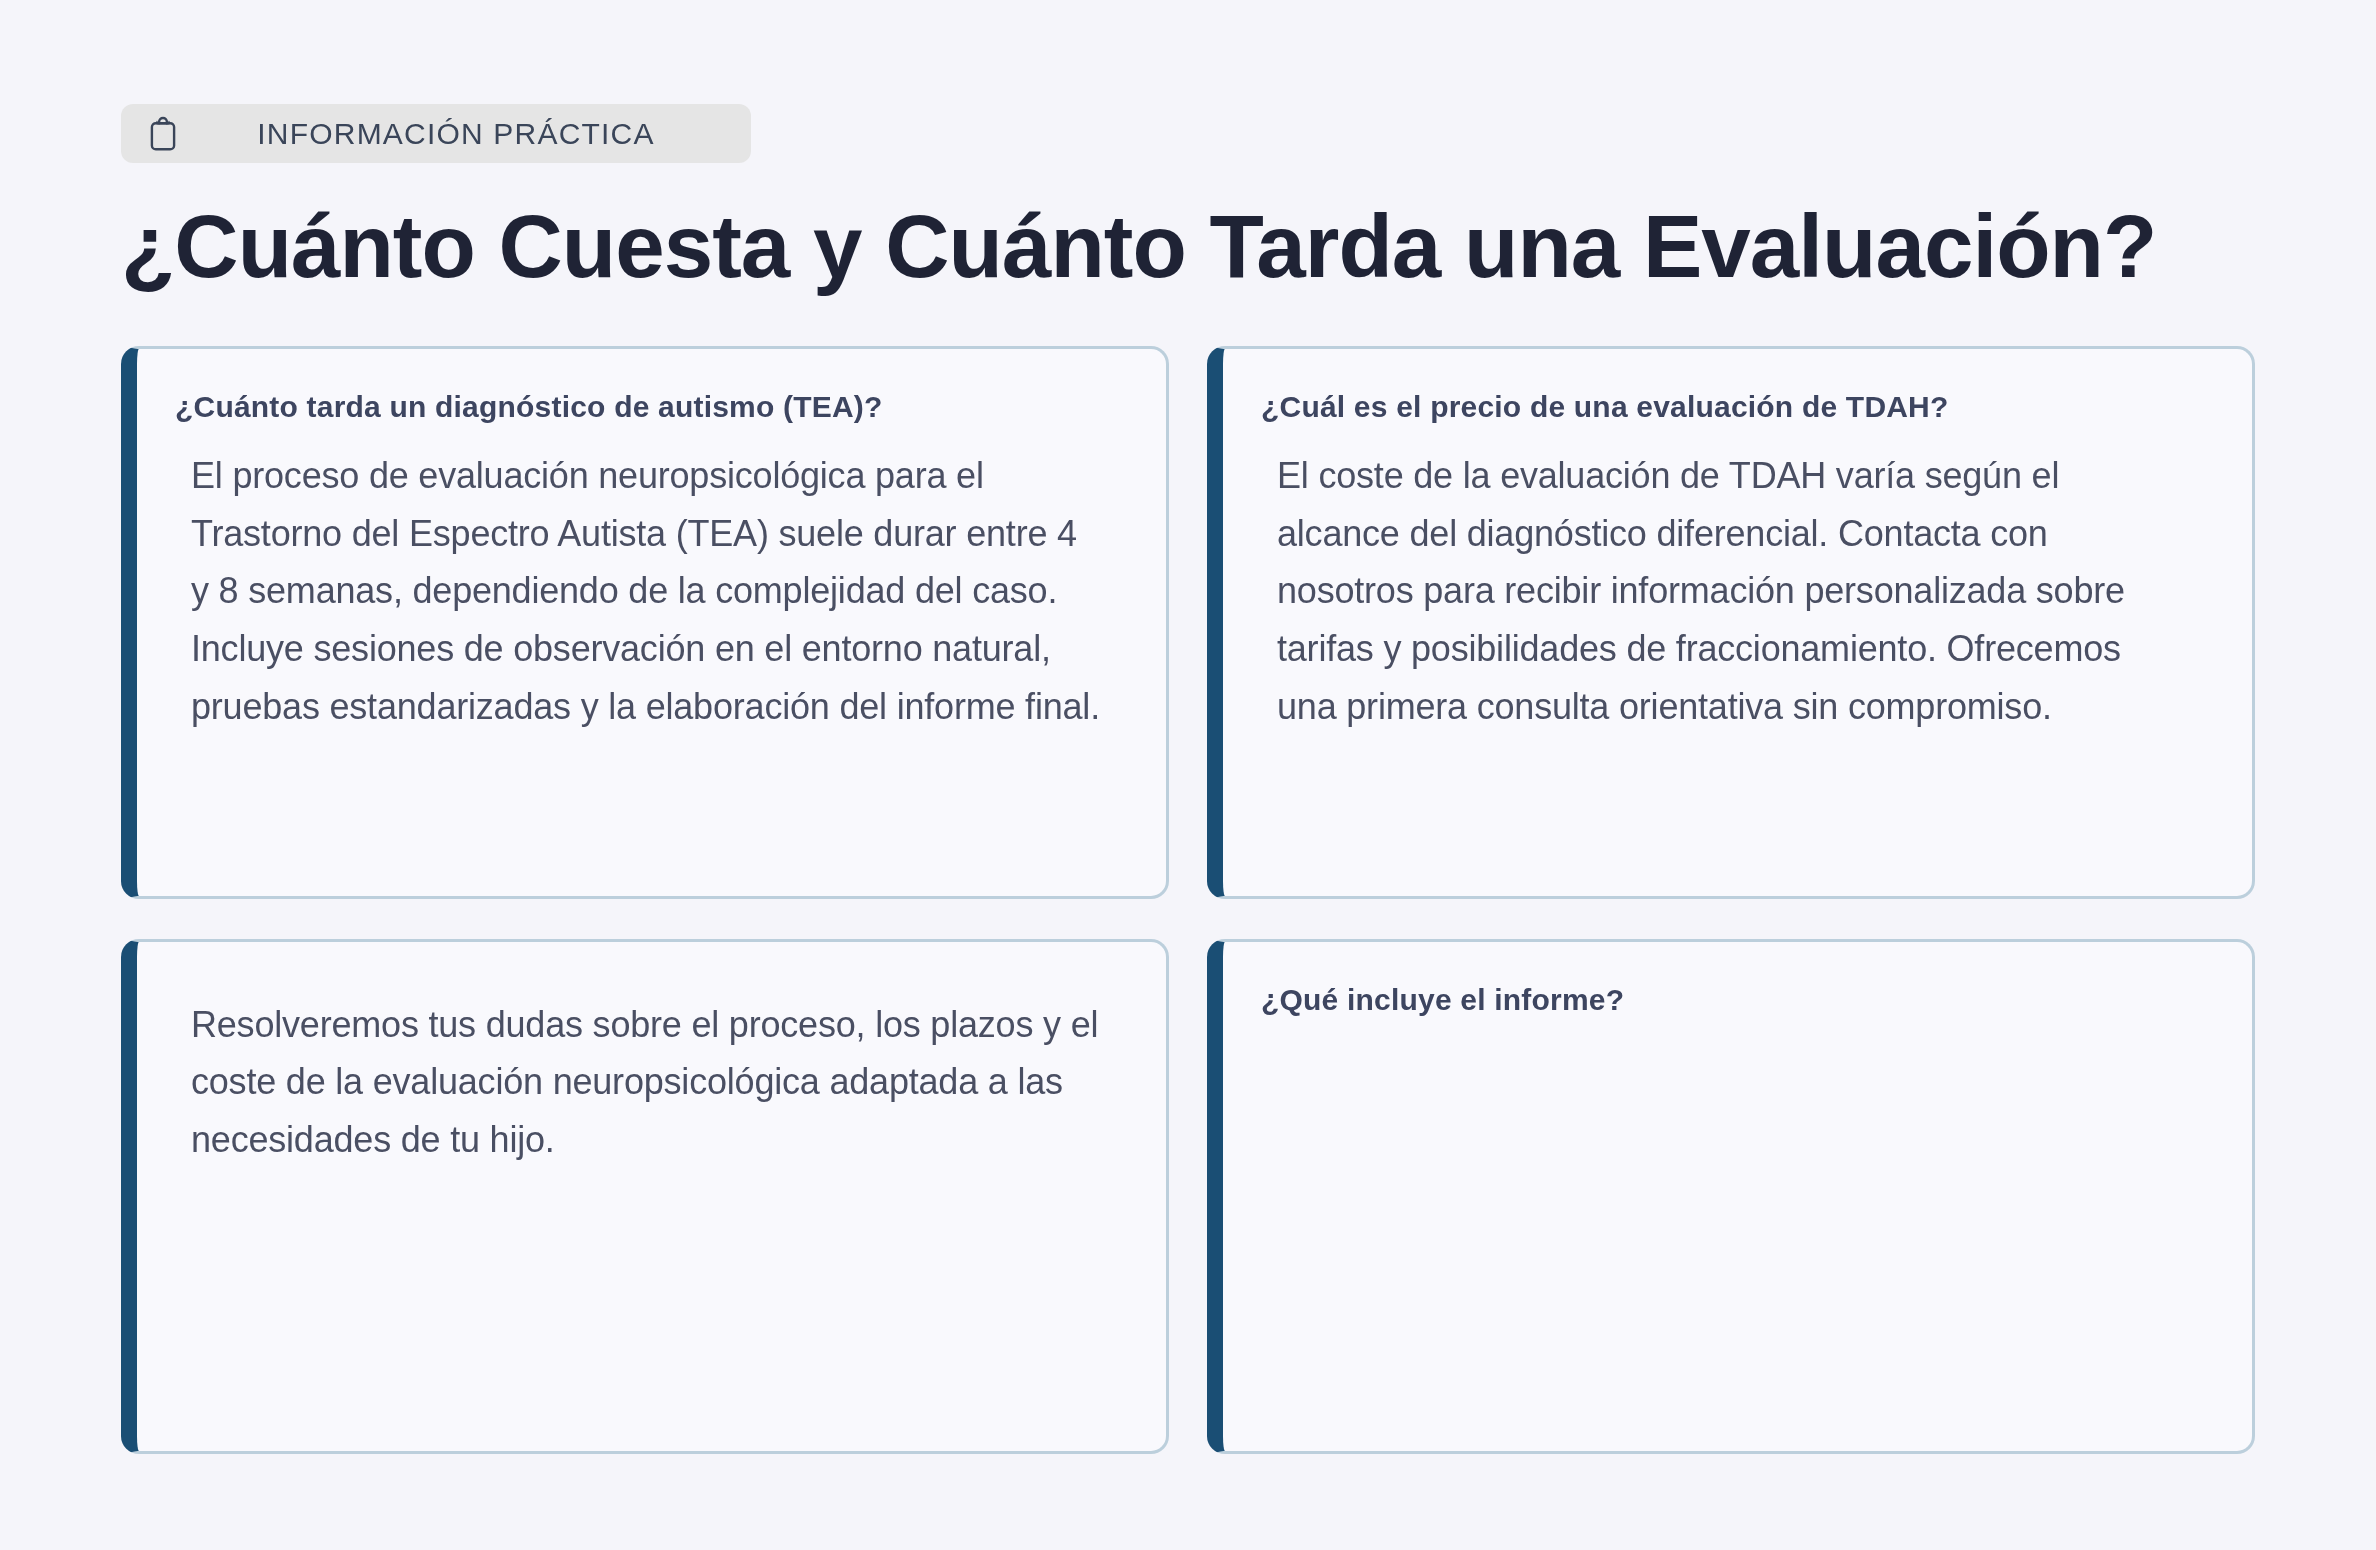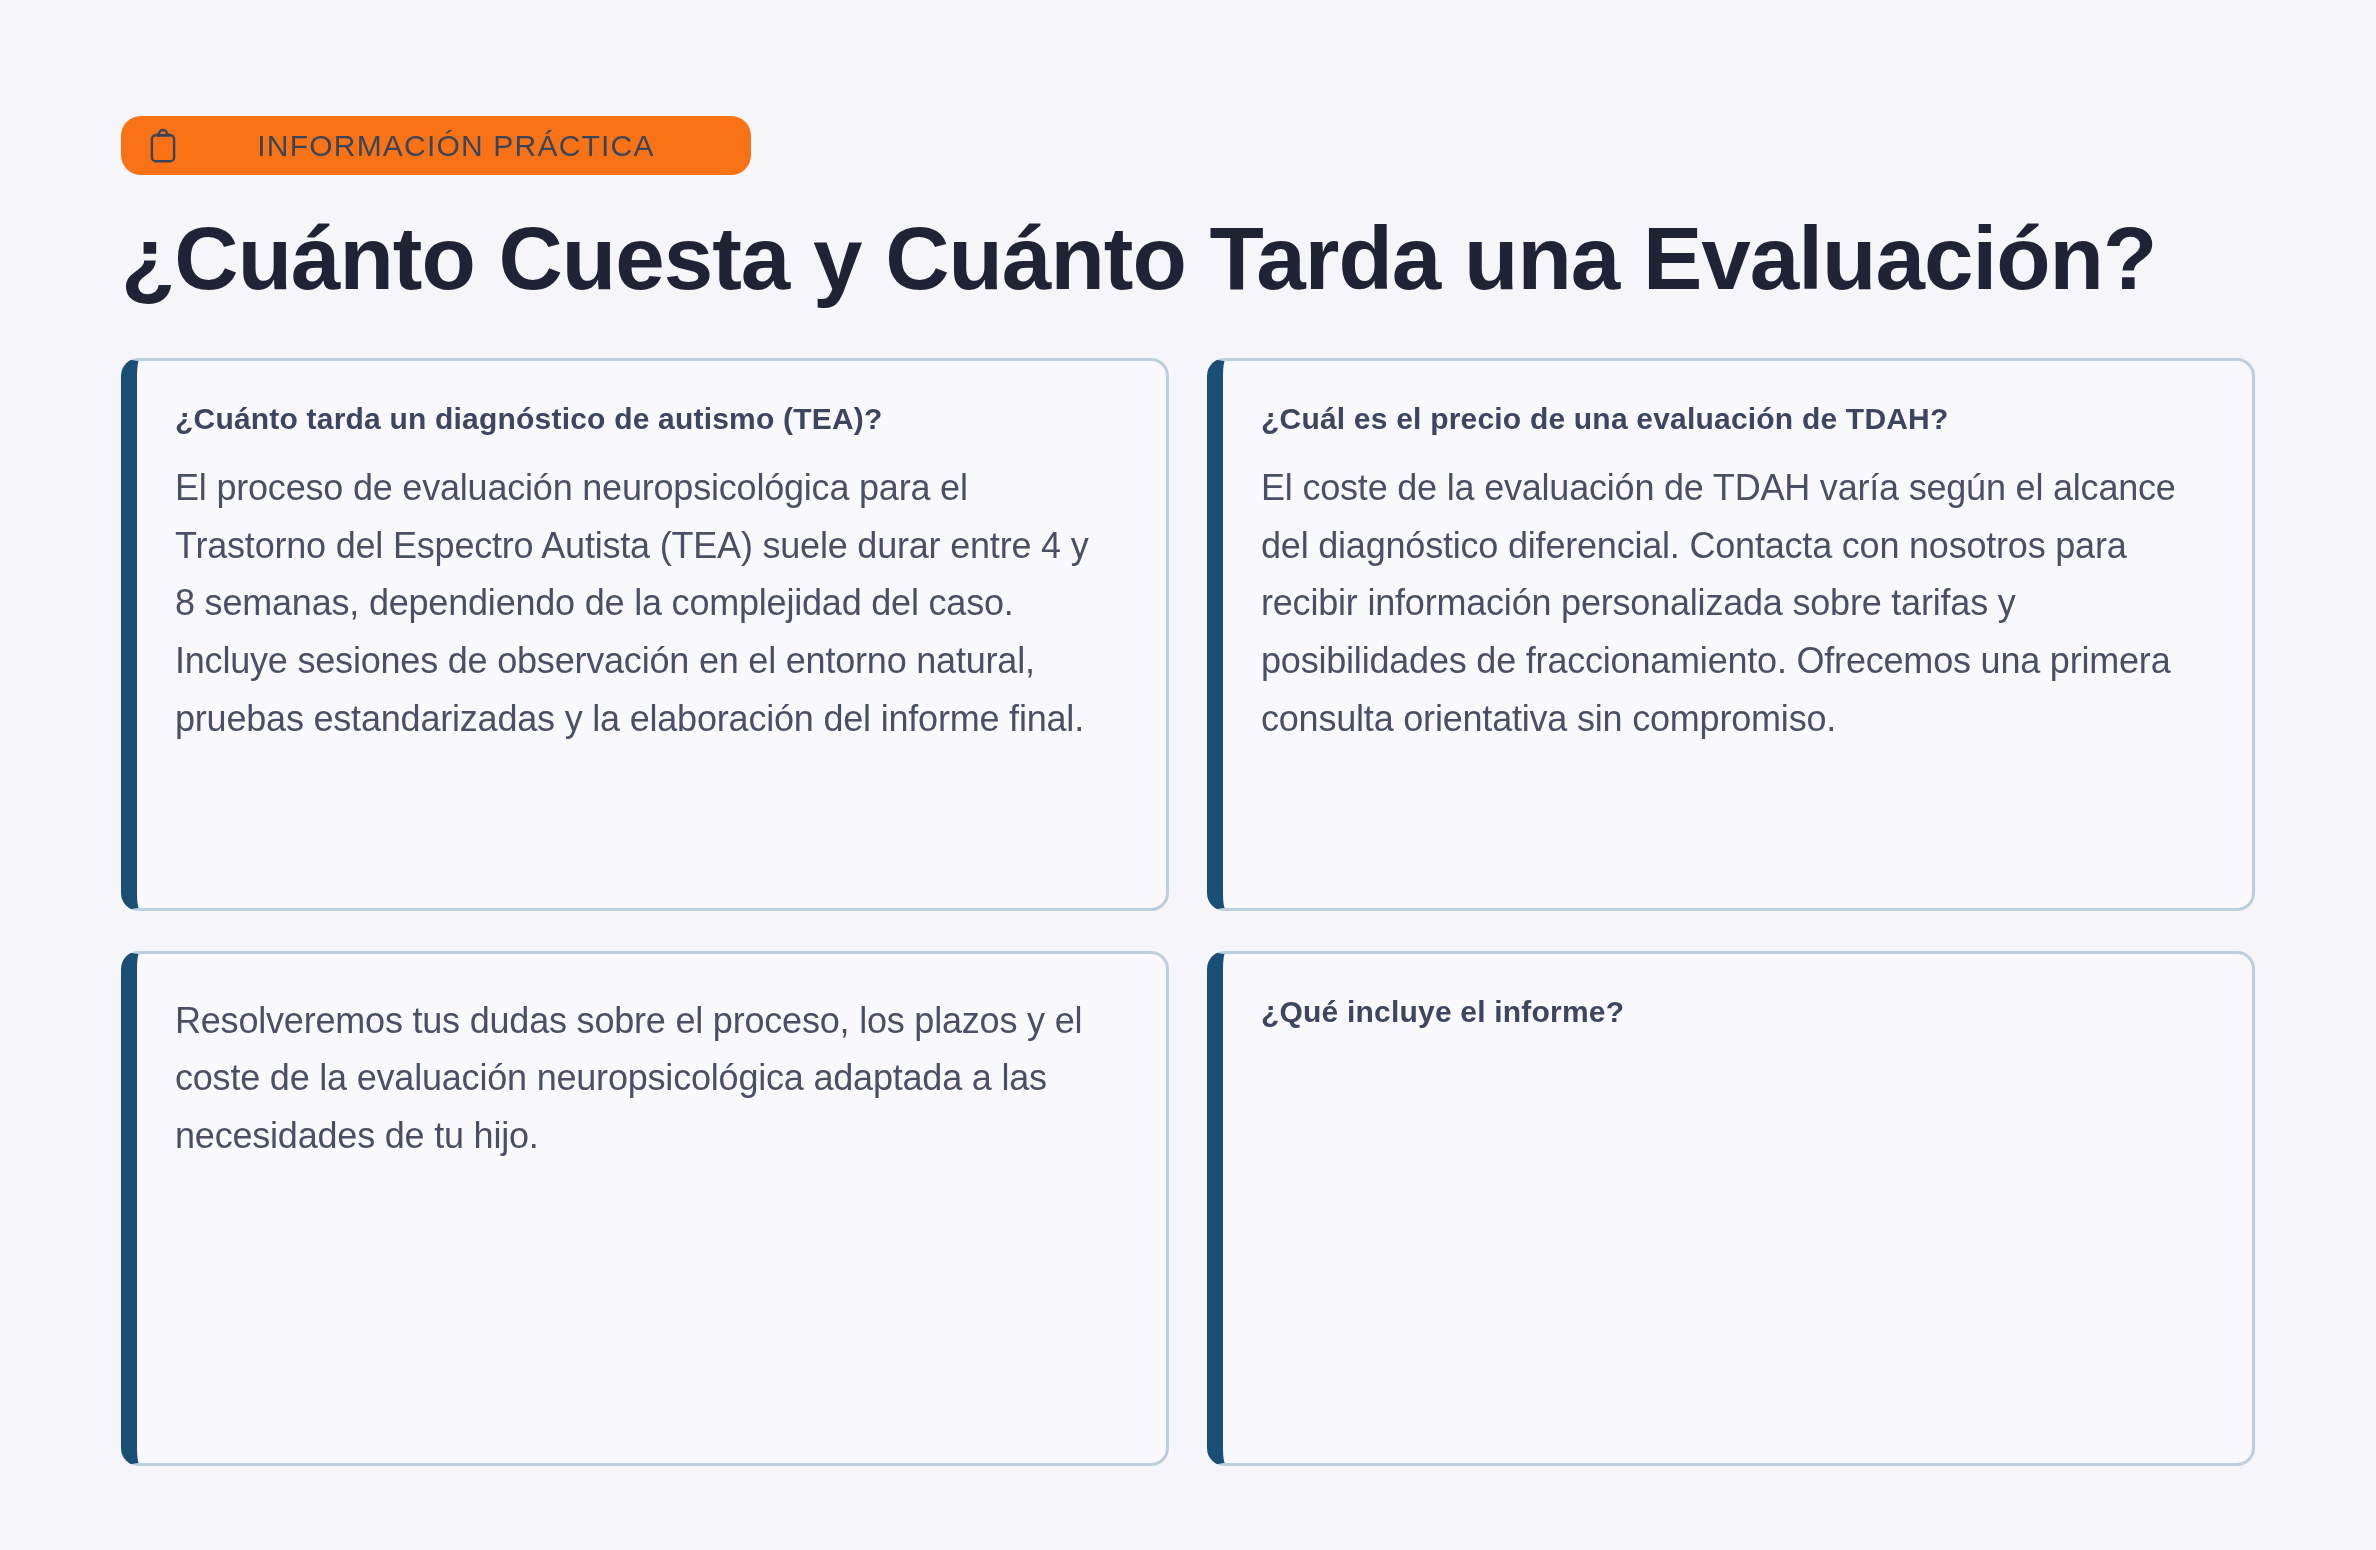--- a/index.html
+++ b/index.html
@@ -14,23 +14,22 @@
   .container {
     padding: 104px 121px 0 121px;
   }
 
   
   .badge {
     display: flex;
     align-items: center;
     width: 630px;
     height: 59px;
-    background: #f97316;
-    border-radius: 20px;
-    margin-top: 12px;
+    background: #e5e5e5;
+    border-radius: 12px;
   }
   .badge .icon-wrap {
     margin-left: 24px;
     width: 36px;
     height: 40px;
     flex: 0 0 auto;
     display: flex;
     align-items: center;
     justify-content: center;
   }
@@ -71,21 +70,21 @@
   }
   .card-title {
     margin: 0 0 20px 0;
     font-size: 30px;
     line-height: 1.35;
     font-weight: 700;
     color: #3d4560;
     letter-spacing: 0.2px;
   }
   .card p {
-    margin: 0;
+    margin: 16px;
     font-size: 36px;
     line-height: 1.6;
     color: #4a4f63;
     letter-spacing: -0.2px;
   }
   .card p + p {
     margin-top: 30px;
   }
   .card p b {
     font-weight: 700;

